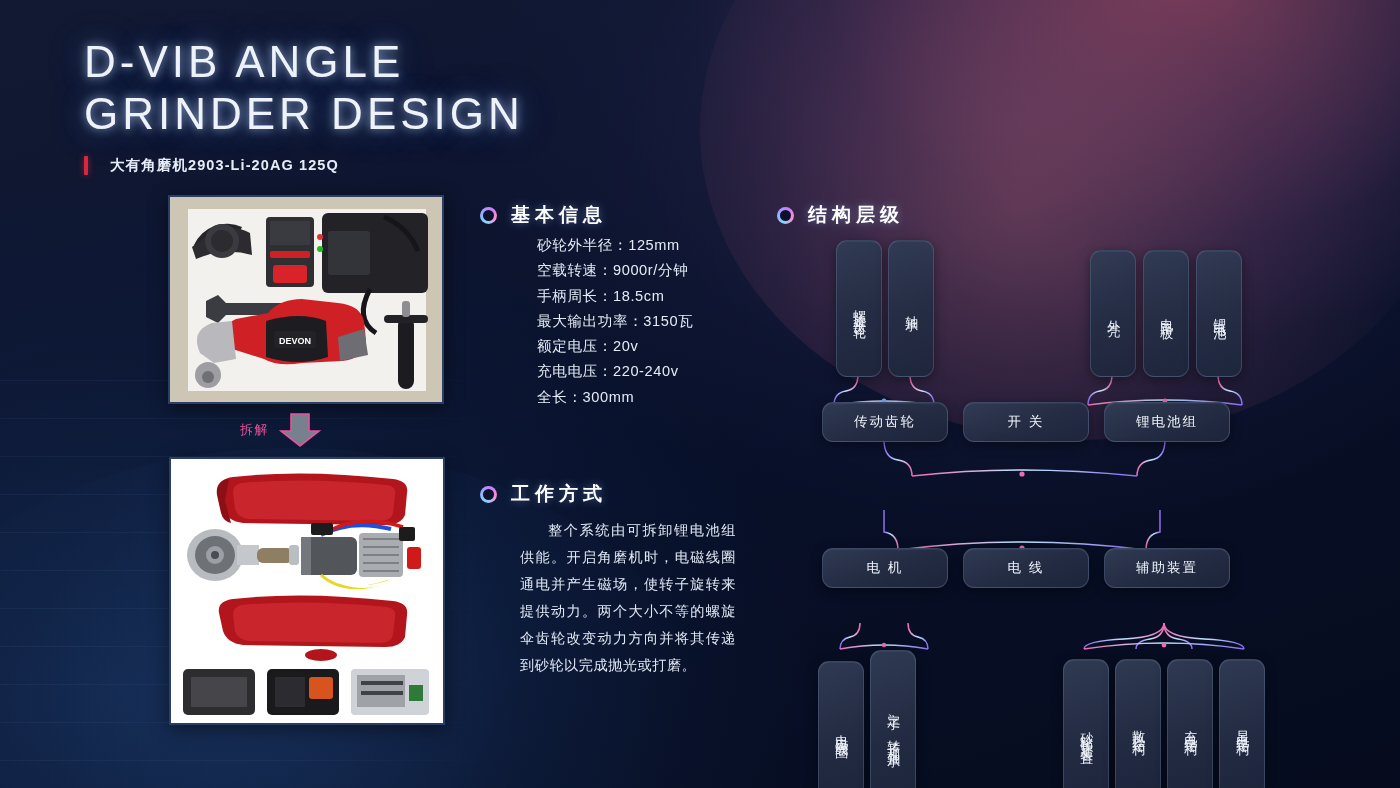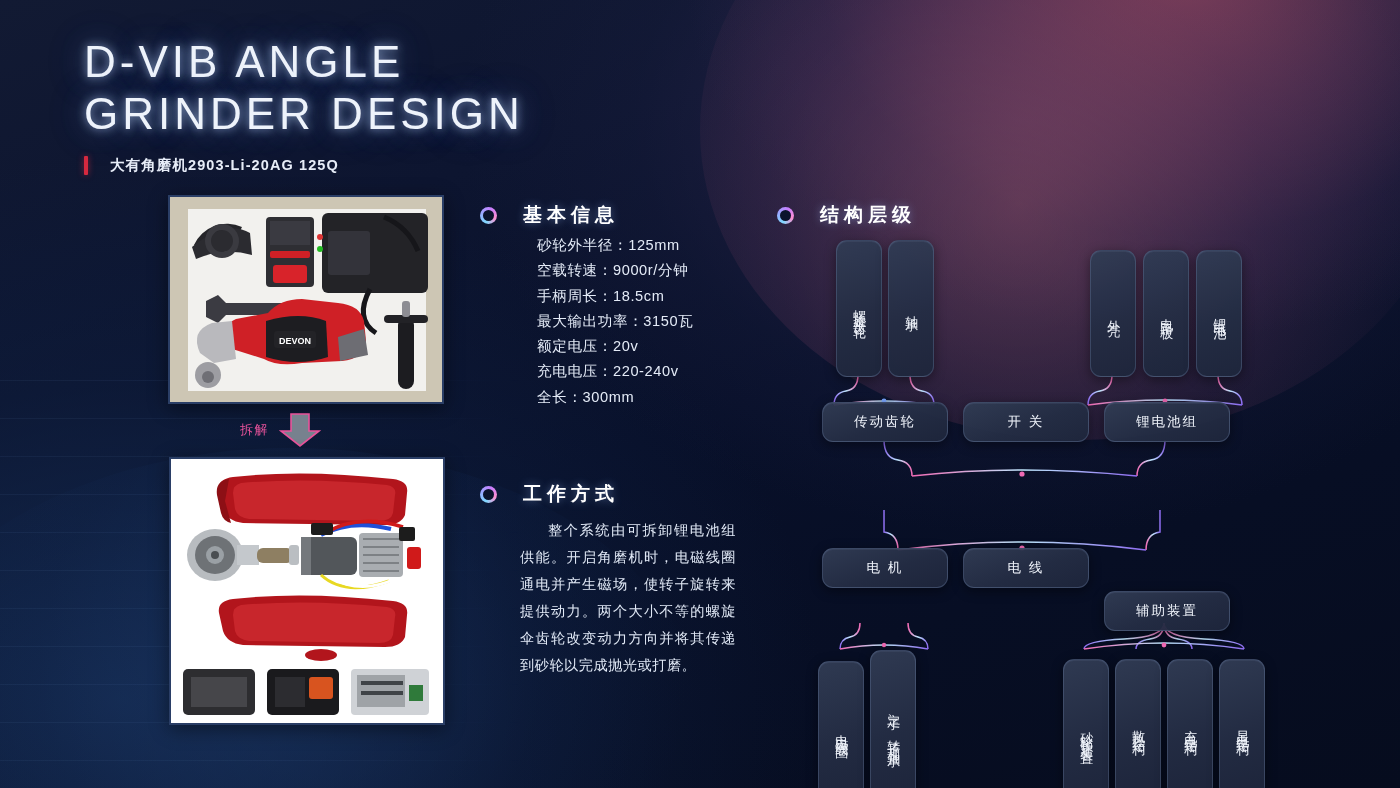--- a/index.html
+++ b/index.html
@@ -41,21 +41,21 @@
 
   
   .photo{position:absolute;border:2px solid #2a3e66;box-shadow:0 4px 18px rgba(0,0,0,0.45);overflow:hidden;background:#cfc9bc;}
   #photo-kit{left:168px;top:195px;width:272px;height:205px;}
   #photo-exploded{left:169px;top:457px;width:272px;height:264px;background:#ffffff;}
 
   .disassemble{position:absolute;left:240px;top:412px;display:flex;align-items:center;gap:9px;}
   .disassemble .lbl{color:#e9539b;font-size:13px;letter-spacing:1.5px;}
 
   
-  .sec-head{position:absolute;display:flex;align-items:center;gap:26px;}
+  .sec-head{position:absolute;display:flex;align-items:center;gap:14px;}
   .ring{width:17px;height:17px;border-radius:50%;
     background:conic-gradient(from 200deg,#7fd8ff,#9aa8ff,#c77dff,#ff8fd0,#7fd8ff);
     display:block;position:relative;}
   .ring::after{content:"";position:absolute;left:3px;top:3px;width:11px;height:11px;border-radius:50%;background:#0b132c;}
   .sec-head .h{font-size:19px;color:#ffffff;letter-spacing:5px;font-weight:bold;
     text-shadow:0 0 9px rgba(150,190,255,0.45);}
 
   
   .specs{position:absolute;left:537px;top:233px;}
   .specs li{list-style:none;color:#e4ebf7;font-size:14.6px;letter-spacing:0.6px;line-height:25.3px;white-space:nowrap;}
@@ -282,21 +282,21 @@
     <div class="node v" style="left:383px;top:25px;width:44px;height:125px;">电路板</div>
     <div class="node v" style="left:436px;top:25px;width:44px;height:125px;">锂电池</div>
 
     <div class="node" style="left:62px;top:177px;width:124px;height:38px;">传动齿轮</div>
     <div class="node" style="left:203px;top:177px;width:124px;height:38px;">开 关</div>
     <div class="node" style="left:344px;top:177px;width:124px;height:38px;">锂电池组</div>
 
 
     <div class="node" style="left:62px;top:323px;width:124px;height:38px;">电 机</div>
     <div class="node" style="left:203px;top:323px;width:124px;height:38px;">电 线</div>
-    <div class="node" style="left:344px;top:323px;width:124px;height:38px;margin-top:43px;">辅助装置</div>
+    <div class="node" style="left:344px;top:323px;width:124px;height:38px;">辅助装置</div>
 
     <div class="node v" style="left:58px;top:436px;width:44px;height:140px;">电磁线圈</div>
     <div class="node v" style="left:110px;top:425px;width:44px;height:151px;">定子、转子和轴承</div>
 
     <div class="node v" style="left:303px;top:434px;width:44px;height:146px;">砂轮锁定装置</div>
     <div class="node v" style="left:355px;top:434px;width:44px;height:136px;">散热结构</div>
     <div class="node v" style="left:407px;top:434px;width:44px;height:136px;">充电结构</div>
     <div class="node v" style="left:459px;top:434px;width:44px;height:136px;">显电结构</div>
   </div>
 </div>

